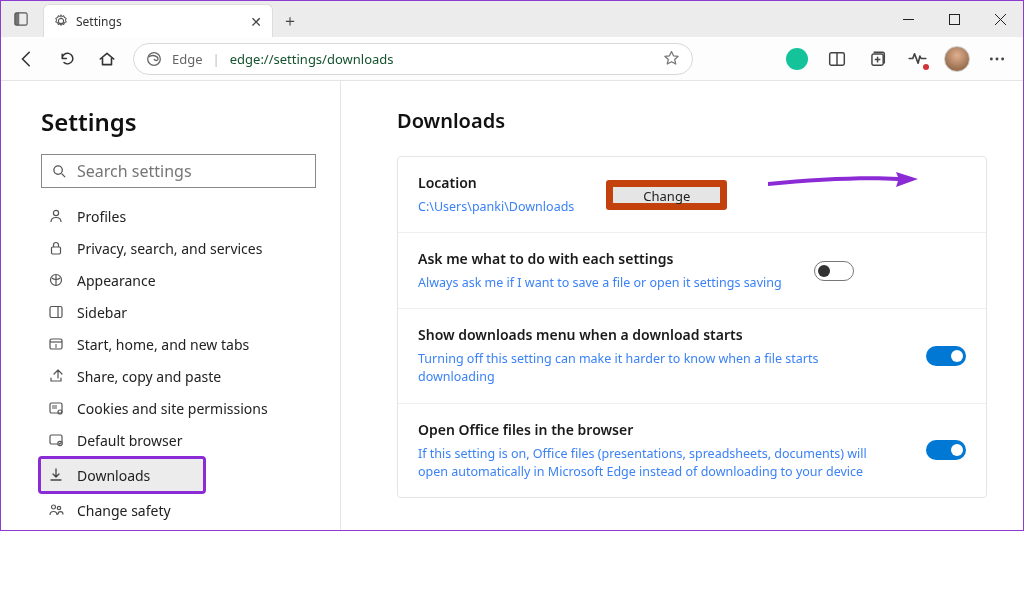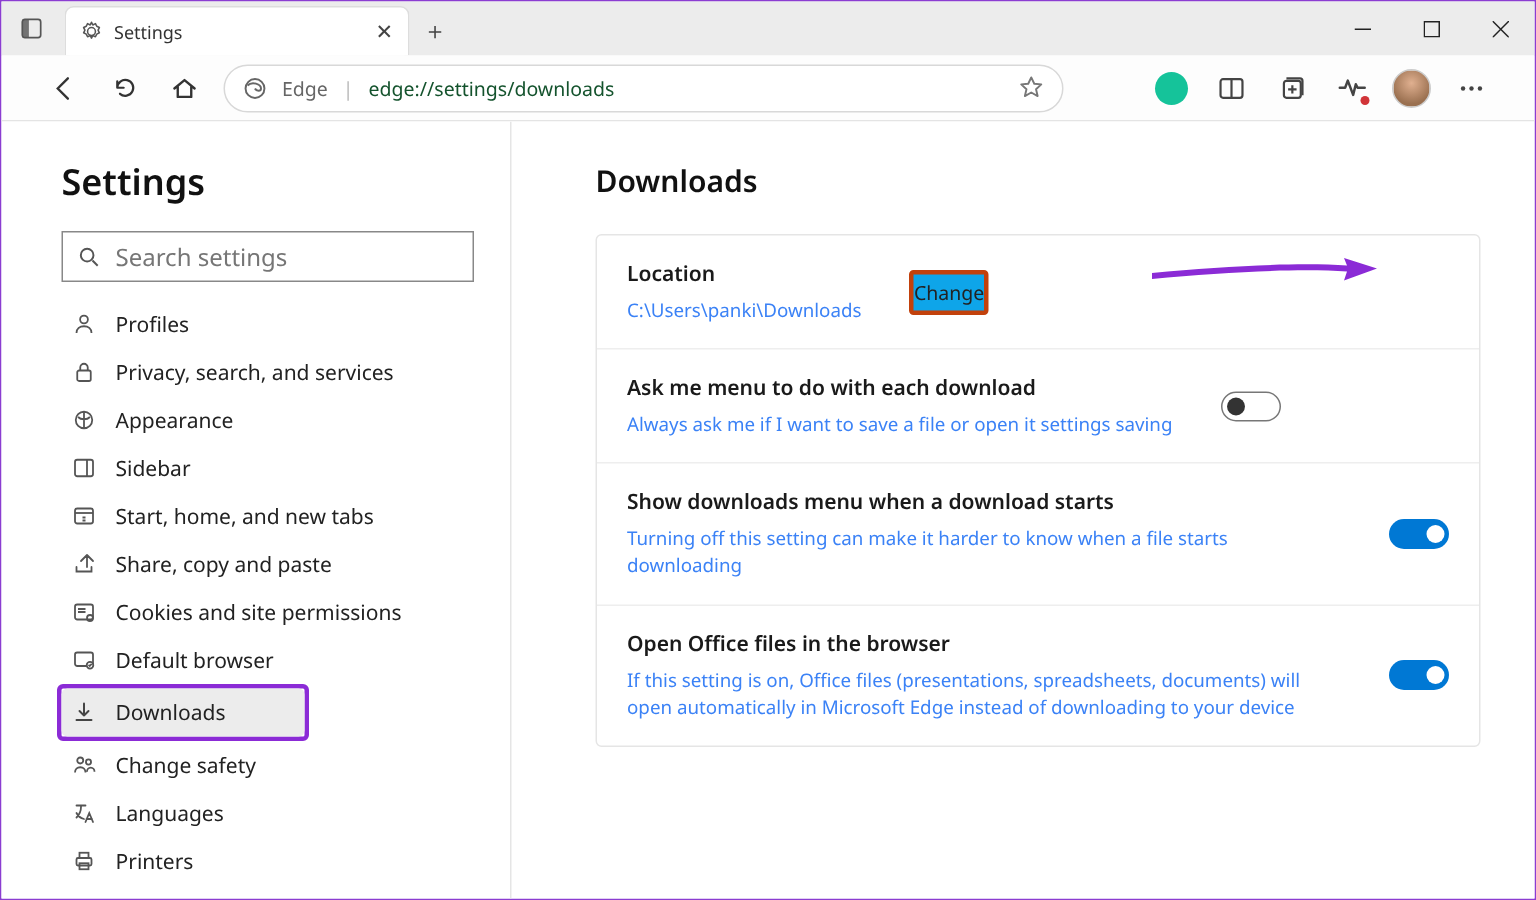--- a/index.html
+++ b/index.html
@@ -1,30 +1,30 @@
 <!DOCTYPE html>
 <html><head>
 <meta charset="utf-8">
 <style>
   * { box-sizing: border-box; margin: 0; padding: 0; font-family: "Segoe UI", system-ui, sans-serif; }
   html, body { width: 1024px; height: 600px; overflow: hidden; background: #fff; }
-  .window { width: 1024px; height: 600px; border: 1px solid #8b3dd1; display: flex; flex-direction: column; }
+  .window { width: 1024px; height: 531px; border: 1px solid #8b3dd1; display: flex; flex-direction: column; }
 
   
   .titlebar { height: 36px; background: #ececec; display: flex; align-items: flex-end; }
   .tabctl { width: 40px; height: 36px; display: flex; align-items: center; justify-content: center; color: #555; }
   .tab { height: 33px; width: 230px; background: #fff; border-radius: 6px 6px 0 0; margin-left: 2px; display: flex; align-items: center; padding: 0 10px; gap: 8px; font-size: 12px; color: #333; border-top: 1px solid #ddd; border-left: 1px solid #ddd; border-right: 1px solid #ddd; }
   .tab .favicon { color: #555; }
   .tab .close { margin-left: auto; color: #444; font-size: 14px; }
   .newtab { width: 34px; height: 33px; display: flex; align-items: center; justify-content: center; color: #444; font-size: 16px; }
   .winctrls { margin-left: auto; display: flex; }
   .winbtn { width: 46px; height: 36px; display: flex; align-items: center; justify-content: center; color: #222; }
 
   
-  .toolbar { height: 44px; background: #fdfdfd; display: flex; align-items: center; padding: 0 24px; gap: 4px; border-bottom: 1px solid #e4e4e4; }
+  .toolbar { height: 44px; background: #fdfdfd; display: flex; align-items: center; padding: 0 8px; gap: 4px; border-bottom: 1px solid #e4e4e4; }
   .tbtn { width: 36px; height: 36px; display: flex; align-items: center; justify-content: center; color: #444; border-radius: 4px; }
   .addr { flex: 0 0 560px; height: 32px; border: 1px solid #d8d8d8; border-radius: 16px; display: flex; align-items: center; padding: 0 12px; gap: 10px; font-size: 13px; color: #666; background: #fff; margin-left: 4px; }
   .addr .star { margin-left: auto; color: #888; }
   .addr-url { color: #14532d; }
   .spacer { flex: 1; }
   .profpic { width: 26px; height: 26px; border-radius: 50%; background: radial-gradient(circle at 50% 35%, #e0b090, #9a7050 70%); border: 1px solid #ccc; }
   .gram { width: 22px; height: 22px; border-radius: 50%; background: #15c39a; display:inline-block; }
   .noti-dot::after { content:''; position:absolute; right:6px; bottom:7px; width:6px; height:6px; background:#d13438; border-radius:50%; }
   .relpos { position: relative; }
 
@@ -42,21 +42,21 @@
   .highlight-box { border: 3px solid #8b2bd6; border-radius: 4px; margin-left: -3px; margin-right: 120px; }
 
   .main { flex: 1; padding: 26px 36px 20px 56px; overflow-y: auto; }
   .main h2 { font-size: 20px; font-weight: 600; color: #111; margin-bottom: 22px; }
   .card { border: 1px solid #e5e5e5; border-radius: 4px; }
   .row { padding: 16px 20px; border-bottom: 1px solid #eee; position: relative; }
   .row:last-child { border-bottom: 0; }
   .row-head { display: flex; align-items: center; justify-content: flex-start; gap: 32px; }
   .row-title { font-size: 14px; font-weight: 600; color: #1a1a1a; }
   .row-sub { font-size: 12.5px; color: #3b82f6; margin-top: 6px; line-height: 1.45; max-width: 520px; }
-  .btn { height: 30px; padding: 0 0; border: 3px solid #c2410c; background: #0ea5e9; font-size: 13px; border-radius: 3px; color: #222; }
+  .btn { height: 30px; padding: 0 30px; border: 7px solid #c2410c; background: #e5e5e5; font-size: 13px; border-radius: 3px; color: #222; }
   .toggle { width: 40px; height: 20px; border-radius: 10px; position: relative; flex-shrink: 0; }
   .toggle::after { content:''; position:absolute; top:2px; width:12px; height:12px; border-radius:50%; }
   .toggle.off { background:#fff; border:1px solid #777; }
   .toggle.off::after { left:3px; background:#333; top:3px; }
   .toggle.on { background:#0078d4; }
   .toggle.on::after { right:3px; background:#fff; top:4px; }
 
   
   .arrow-annot { position: absolute; top: 12px; left: 370px; width: 150px; height: 20px; pointer-events: none; }
   .arrow-line { fill: #8b2bd6; }
@@ -314,21 +314,21 @@
             <button class="btn">Change</button>
           </div>
           <svg class="arrow-annot" viewBox="0 0 150 20" preserveAspectRatio="none">
             <path class="arrow-line" d="M0 13 C 50 8, 100 6, 130 8 L 128 3 L 150 10 L 128 18 L 130 12 C 100 10, 50 12, 0 17 Z"></path>
           </svg>
         </div>
 
         <div class="row">
           <div class="row-head">
             <div>
-              <div class="row-title">Ask me menu to do with each download</div>
+              <div class="row-title">Ask me what to do with each settings</div>
               <div class="row-sub">Always ask me if I want to save a file or open it settings saving</div>
             </div>
             <div class="toggle off"></div>
           </div>
         </div>
 
         <div class="row">
           <div class="row-head">
             <div>
               <div class="row-title">Show downloads menu when a download starts</div>

